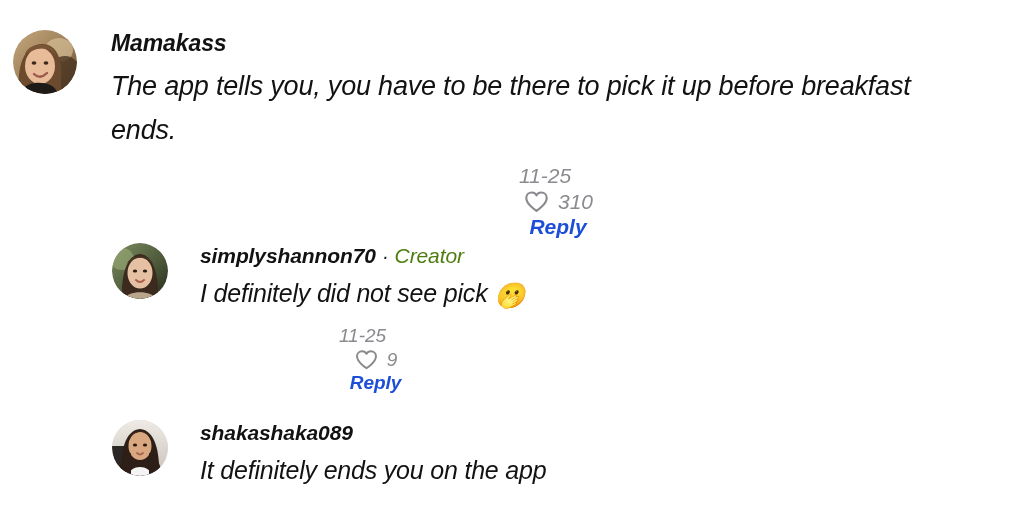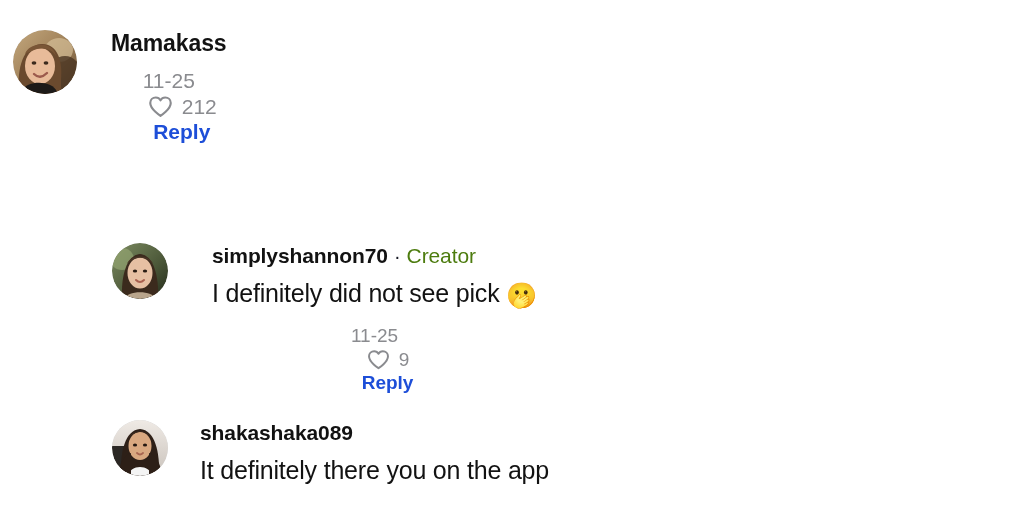--- a/index.html
+++ b/index.html
@@ -20,32 +20,32 @@
     width: 1010px;
     height: 512px;
     background: #ffffff;
   }
 
   
   .comment {
     display: flex;
     align-items: flex-start;
     position: absolute;
+    font-style: italic;
   }
 
   .comment.root {
     left: 13px;
     top: 30px;
     width: 985px;
   }
   .comment.reply-1 {
     left: 112px;
     top: 243px;
     width: 890px;
-    gap: 12px;
   }
   .comment.reply-2 {
     left: 112px;
     top: 420px;
     width: 890px;
   }
 
   
   .avatar {
     border-radius: 50%;
@@ -182,29 +182,30 @@
           <path d="M21 44 Q27 50 34 43" stroke="#9c5a4c" stroke-width="2.4" fill="none" stroke-linecap="round"></path>
           <path d="M10 60 C14 50 40 50 44 62 L44 64 L10 64Z" fill="#1d1a18"></path>
         </g>
       </svg>
     </div>
 
     <div class="body-col">
       <div class="name-line">
         <span class="username">Mamakass</span>
       </div>
+      <div class="comment-text">The app tells you, you have to be there to pick it up before breakfast ends.</div>
       <div class="meta-row">
         <span class="meta-date">11-25</span>
         <span class="like-group">
           <span class="heart-icon">
             <svg viewBox="0 0 24 24" fill="none" stroke="#8a8b8f" stroke-width="1.9" stroke-linecap="round" stroke-linejoin="round">
               <path d="M12 20.3 C12 20.3 2.9 14.6 2.9 8.9 C2.9 6.1 5.1 4 7.8 4 C9.6 4 11.2 5 12 6.5 C12.8 5 14.4 4 16.2 4 C18.9 4 21.1 6.1 21.1 8.9 C21.1 14.6 12 20.3 12 20.3 Z"></path>
             </svg>
           </span>
-          <span class="like-count">212</span>
+          <span class="like-count">310</span>
         </span>
         <span class="reply-btn">Reply</span>
       </div>
     </div>
   </div>
 
   <div class="comment reply-1">
     <div class="avatar sm">
       <svg class="av-svg" viewBox="0 0 56 56">
         <defs>
@@ -278,17 +279,17 @@
           <path d="M6 56 C7 42 14 34 19 33 L19 56 Z" fill="#2d1f17"></path>
           <path d="M50 56 C49 42 42 34 37 33 L37 56 Z" fill="#2d1f17"></path>
         </g>
       </svg>
     </div>
 
     <div class="body-col">
       <div class="name-line">
         <span class="username">shakashaka089</span>
       </div>
-      <div class="comment-text">It definitely there you on the app</div>
+      <div class="comment-text">It definitely ends you on the app</div>
     </div>
   </div>
 
 </div>
 
 </body></html>

